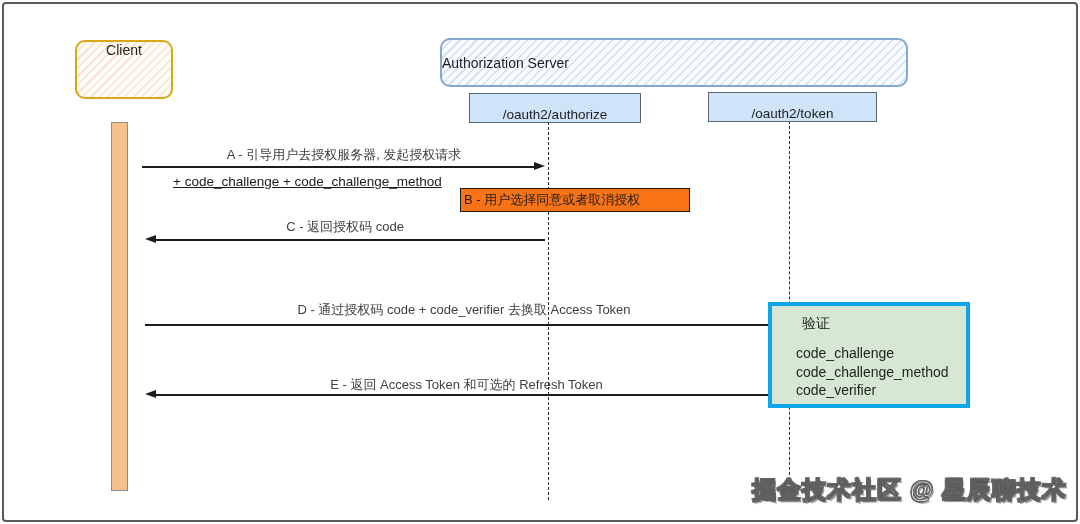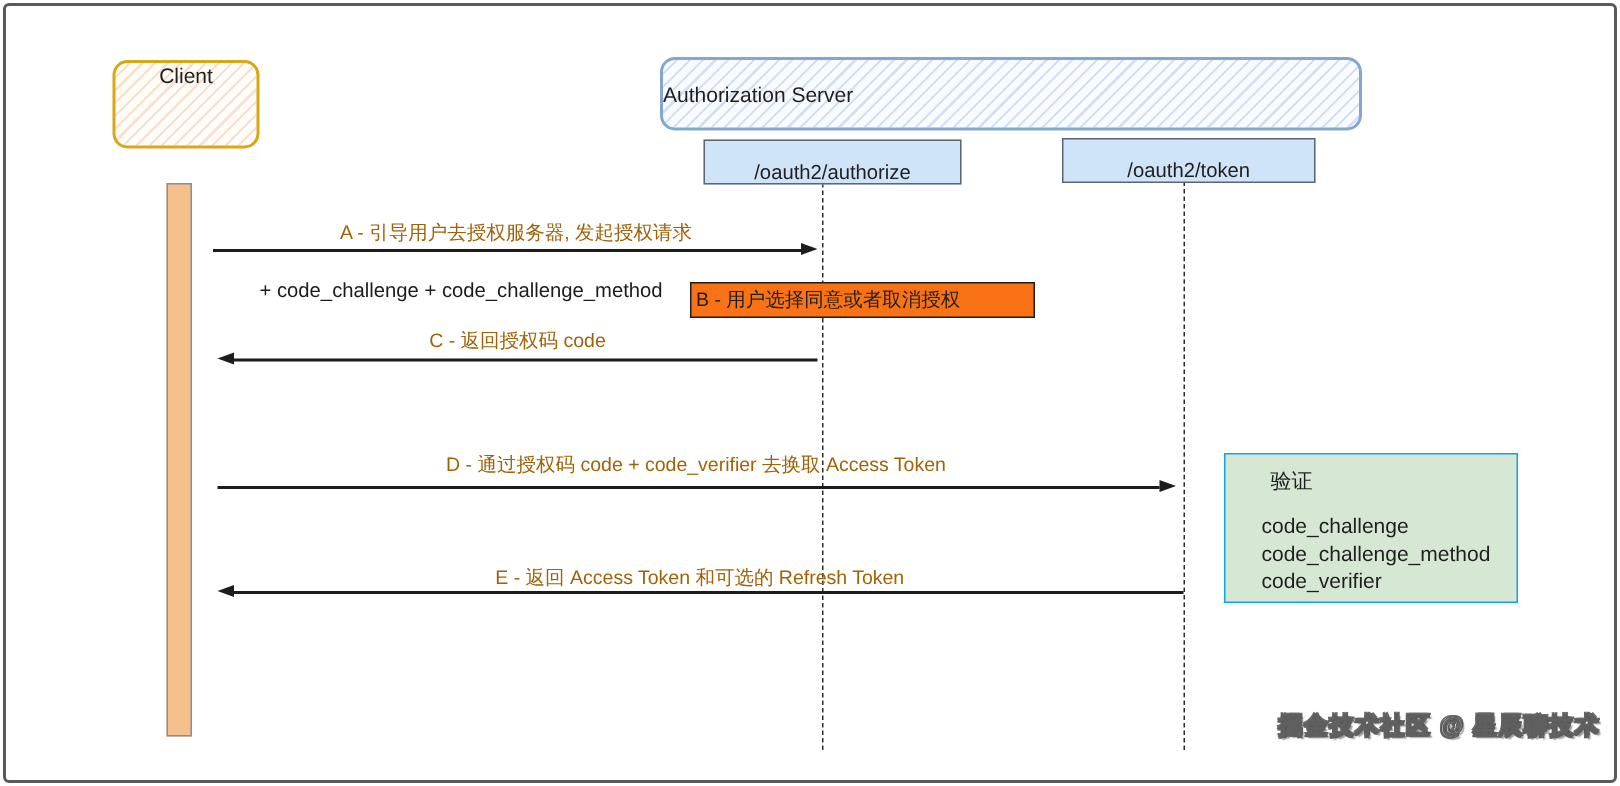--- a/index.html
+++ b/index.html
@@ -44,39 +44,39 @@
   .lifeline.token{left:789px;top:121px;height:379px;}
   .activation-bar{
     position:absolute;left:111px;top:122px;width:15px;height:367px;
     background:#f6c08d;border:1px solid #8d8d8d;z-index:2;
   }
   
   .arrow-line{position:absolute;height:1.6px;background:#1c1c1c;z-index:3;}
   .arrow-head{position:absolute;width:0;height:0;z-index:3;}
   .arrow-head.right{border-top:4.5px solid transparent;border-bottom:4.5px solid transparent;border-left:11px solid #1c1c1c;}
   .arrow-head.left{border-top:4.5px solid transparent;border-bottom:4.5px solid transparent;border-right:11px solid #1c1c1c;}
-  .msg-label{position:absolute;font-size:13px;text-align:center;white-space:nowrap;z-index:3;color:#a16207;}
+  .msg-label{position:absolute;font-size:13px;text-align:center;white-space:nowrap;z-index:3;color:#404040;}
   .msg-sublabel{position:absolute;font-size:13.5px;white-space:nowrap;z-index:3;color:#1c1c1c;}
   
   .note-b{
     position:absolute;left:460px;top:188px;width:225px;height:22px;
     background:#f97316;border:1px solid #1c1c1c;z-index:4;
     font-size:13px;line-height:22px;padding-left:3px;white-space:nowrap;
   }
   
   .verify-box{
-    position:absolute;left:816px;top:302px;width:194px;height:98px;
-    background:#d6e8d3;border:1px solid #0ea5e9;z-index:4;
+    position:absolute;left:768px;top:302px;width:194px;height:98px;
+    background:#d6e8d3;border:4px solid #0ea5e9;z-index:4;
   }
   .verify-title{margin:9px 0 11px 30px;font-size:14px;}
   .verify-item{margin-left:24px;font-size:14px;line-height:18.5px;}
   
   .watermark{
     position:absolute;right:13px;top:474px;z-index:6;
-    font-size:16px;font-weight:bold;letter-spacing:1px;white-space:nowrap;
+    font-size:24px;font-weight:bold;letter-spacing:1px;white-space:nowrap;
     color:#ffffff;
     -webkit-text-stroke:1px #5f5f5f;
     text-shadow:1.5px 1.5px 1px rgba(60,60,60,0.55), -1px -1px 0 #6a6a6a, 1px -1px 0 #6a6a6a, -1px 1px 0 #6a6a6a;
   }
 </style>
 </head>
 <body>
 
 <div class="canvas">
   <div class="frame"></div>
@@ -94,21 +94,21 @@
   <div class="endpoint authorize">
     <span>/oauth2/authorize</span>
   </div>
   <div class="endpoint token">
     <span>/oauth2/token</span>
   </div>
 
   <div class="msg-label" style="left:145px;top:146px;width:398px;">A - 引导用户去授权服务器, 发起授权请求</div>
   <div class="arrow-line" style="left:142px;top:166px;width:392px;"></div>
   <div class="arrow-head right" style="left:534px;top:162px;"></div>
-  <div class="msg-sublabel" style="left:173px;top:186px;">+ code_challenge + code_challenge_method</div>
+  <div class="msg-sublabel" style="left:173px;top:174px;text-decoration:underline;">+ code_challenge + code_challenge_method</div>
 
   <div class="note-b">B - 用户选择同意或者取消授权</div>
 
   <div class="msg-label" style="left:145px;top:218px;width:400px;">C - 返回授权码 code</div>
   <div class="arrow-line" style="left:156px;top:239px;width:389px;"></div>
   <div class="arrow-head left" style="left:145px;top:235px;"></div>
 
   <div class="msg-label" style="left:145px;top:301px;width:638px;">D - 通过授权码 code + code_verifier 去换取 Access Token</div>
   <div class="arrow-line" style="left:145px;top:324px;width:628px;"></div>
   <div class="arrow-head right" style="left:773px;top:320px;"></div>

